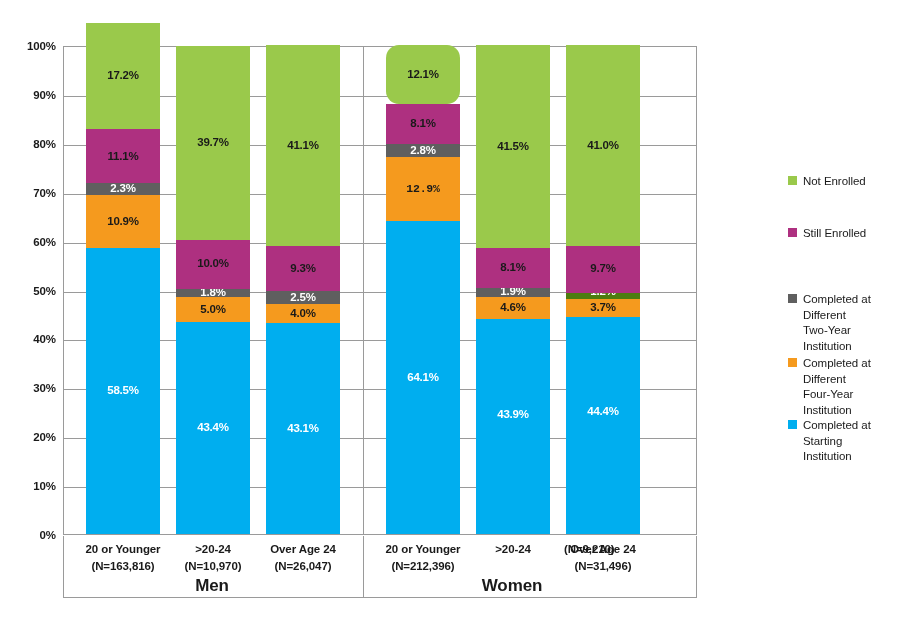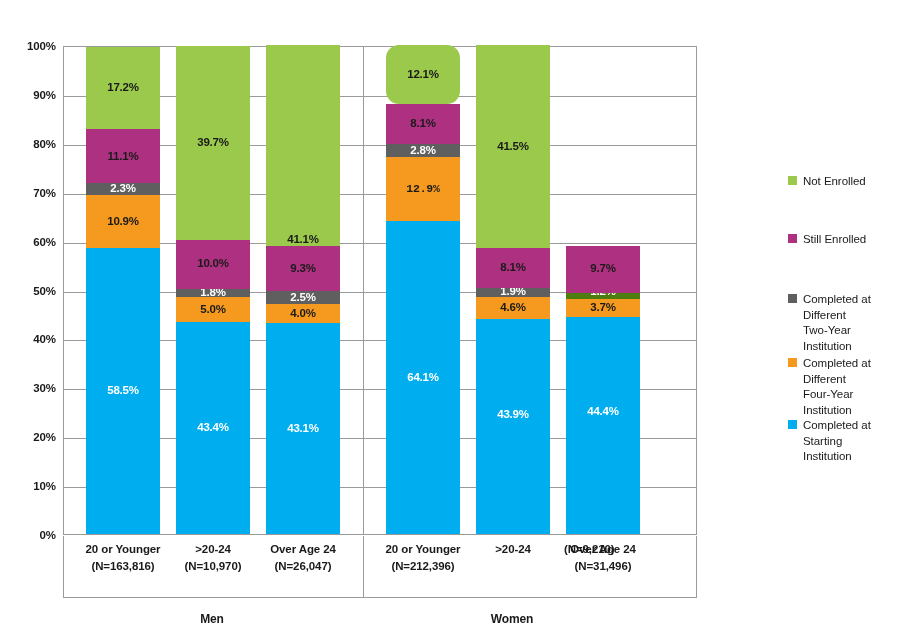--- a/index.html
+++ b/index.html
@@ -127,25 +127,24 @@
   .cat-cell .n-line { display: block; }
   .cat-cell .n-inline {
     position: absolute;
     top: 0;
     white-space: nowrap;
   }
   .group-name {
     position: absolute;
     top: 40px;
     text-align: center;
-    font-size: 12px;
+    font-size: 17px;
     font-weight: bold;
     color: #1a1a1a;
     letter-spacing: -0.1px;
-    margin-top: 36px;
   }
 
   
   .legend {
     position: absolute;
     left: 740px;
     top: 46px;
     width: 160px;
     height: 489px;
   }
@@ -209,21 +208,21 @@
           </div>
           <div class="seg" style="background: rgb(245, 154, 30); height: 53.301px; bottom: 286.065px;">
             <span class="seg-label lbl-dark">10.9%</span>
           </div>
           <div class="seg" style="background: rgb(95, 95, 95); height: 11.247px; bottom: 339.366px;">
             <span class="seg-label lbl-light">2.3%</span>
           </div>
           <div class="seg" style="background: rgb(174, 48, 128); height: 54.279px; bottom: 350.613px;">
             <span class="seg-label lbl-dark">11.1%</span>
           </div>
-          <div class="seg" style="background: rgb(154, 201, 75); height: 82px; bottom: 404.892px;">
+          <div class="seg" style="background: rgb(154, 201, 75); height: 106px; bottom: 404.892px;">
             <span class="seg-label lbl-dark">17.2%</span>
           </div>
         </div>
         <div class="bar" style="left: 112px; width: 74px;">
           <div class="seg" style="background: rgb(0, 174, 239); height: 212.226px; bottom: 0px;">
             <span class="seg-label lbl-light">43.4%</span>
           </div>
           <div class="seg" style="background: rgb(245, 154, 30); height: 24.45px; bottom: 212.226px;">
             <span class="seg-label lbl-dark">5.0%</span>
           </div>
@@ -243,21 +242,21 @@
           </div>
           <div class="seg" style="background: rgb(245, 154, 30); height: 19.56px; bottom: 210.759px;">
             <span class="seg-label lbl-dark">4.0%</span>
           </div>
           <div class="seg" style="background: rgb(95, 95, 95); height: 12.225px; bottom: 230.319px;">
             <span class="seg-label lbl-light">2.5%</span>
           </div>
           <div class="seg" style="background: rgb(174, 48, 128); height: 45.477px; bottom: 242.544px;">
             <span class="seg-label lbl-dark">9.3%</span>
           </div>
-          <div class="seg" style="background: rgb(154, 201, 75); height: 200.979px; bottom: 288.021px; align-items: flex-end;">
+          <div class="seg" style="background: rgb(154, 201, 75); height: 200.979px; bottom: 288.021px;">
             <span class="seg-label lbl-dark">41.1%</span>
           </div>
         </div>
         <div class="bar" style="left: 322px; width: 74px;">
           <div class="seg" style="background: rgb(0, 174, 239); height: 313.449px; bottom: 0px;">
             <span class="seg-label lbl-light">64.1%</span>
           </div>
           <div class="seg" style="background: rgb(245, 154, 30); height: 63.081px; bottom: 313.449px; font-family: Liberation Mono, monospace;">
             <span class="seg-label lbl-dark">12.9%</span>
           </div>
@@ -293,20 +292,23 @@
             <span class="seg-label lbl-light">44.4%</span>
           </div>
           <div class="seg" style="background: rgb(245, 154, 30); height: 18.093px; bottom: 217.116px;">
             <span class="seg-label lbl-dark">3.7%</span>
           </div>
           <div class="seg" style="background: #4d7c0f; height: 15px; bottom: 235.209px;">
             <span class="seg-label lbl-light">1.2%</span>
           </div>
           <div class="seg" style="background: rgb(174, 48, 128); height: 47.433px; bottom: 241.077px;">
             <span class="seg-label lbl-dark">9.7%</span>
+          </div>
+          <div class="seg" style="background: rgb(154, 201, 75); height: 200.49px; bottom: 288.51px;">
+            <span class="seg-label lbl-dark">41.0%</span>
           </div>
         </div>
       </div>
   <div class="group-divider" style="left: 299px;"></div>
     </div>
 
   <div class="cat-axis">
       <div class="cat-divider" style="left: 299px;"></div>
       <div class="cat-cell" style="left: 8px; width: 102px;">
         <span class="n-line">20 or Younger</span>
@@ -334,21 +336,21 @@
       </div>
       <div class="group-name" style="left: 88px; width: 120px;">Men</div>
       <div class="group-name" style="left: 388px; width: 120px;">Women</div>
     </div>
 
   <div class="legend">
       <div class="legend-item" style="top: 128px;">
         <span class="legend-swatch" style="background: rgb(154, 201, 75);"></span>
         <span class="legend-text">Not Enrolled</span>
       </div>
-      <div class="legend-item" style="top: 186px; justify-content: flex-end;">
+      <div class="legend-item" style="top: 180px; justify-content: flex-end;">
         <span class="legend-swatch" style="background: rgb(174, 48, 128);"></span>
         <span class="legend-text">Still Enrolled</span>
       </div>
       <div class="legend-item" style="top: 246px;">
         <span class="legend-swatch" style="background: rgb(95, 95, 95);"></span>
         <span class="legend-text">Completed at Different
 Two-Year  Institution</span>
       </div>
       <div class="legend-item" style="top: 310px;">
         <span class="legend-swatch" style="background: rgb(245, 154, 30);"></span>

